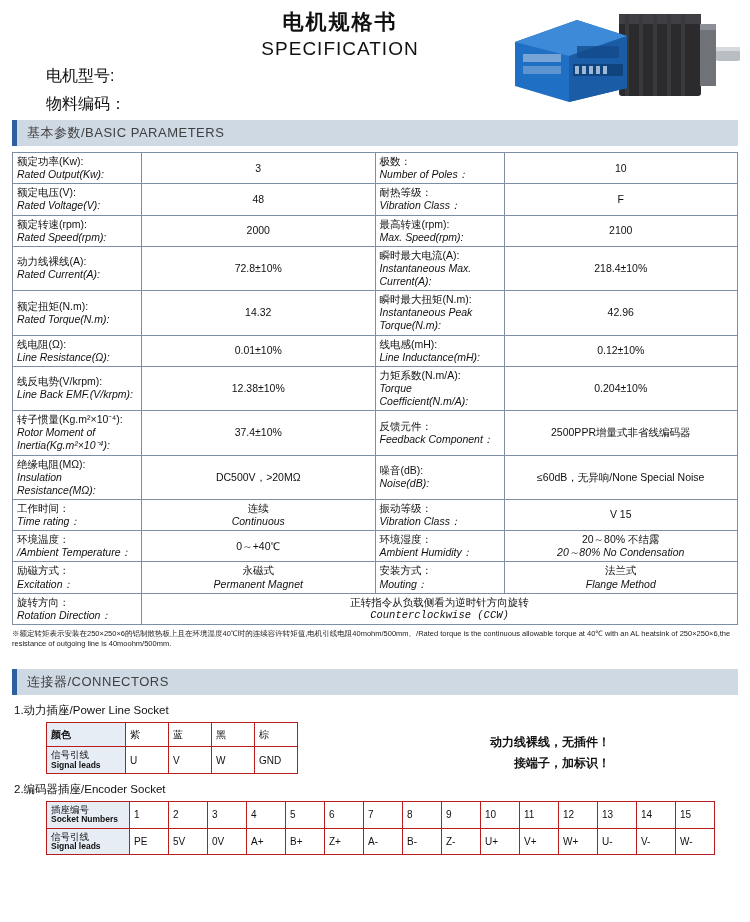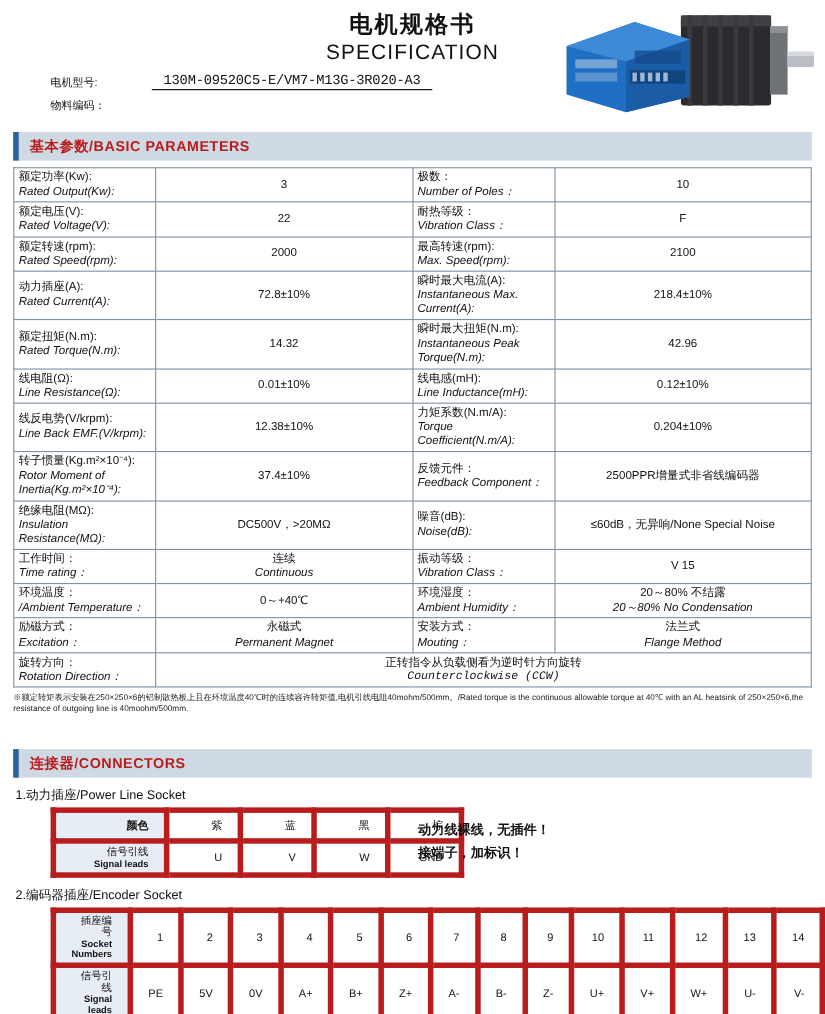--- a/index.html
+++ b/index.html
@@ -7,42 +7,42 @@
     width:750px;height:922px;background:#ffffff;
     font-family:"Liberation Sans", sans-serif;
     color:#111;
     position:relative;
     overflow:hidden;
   }
   .page{position:relative;width:750px;height:922px;}
 
   
   .header{position:relative;height:120px;}
-  .title-block{position:absolute;left:0;top:8px;width:750px;text-align:center;}
+  .title-block{position:absolute;left:0;top:8px;width:680px;text-align:center;}
   .title-cn{font-size:21px;font-weight:bold;letter-spacing:2px;}
   .title-en{font-size:19px;letter-spacing:1px;margin-top:2px;}
 
   .model-rows{position:absolute;left:46px;top:66px;font-size:12.5px;}
   .model-row{display:flex;align-items:flex-end;margin-bottom:7px;}
-  .model-label{width:92px;font-size:10px;}
+  .model-label{width:92px;font-size:16px;}
   .model-value{
     min-width:255px;border-bottom:1px solid #000;
     text-align:center;font-size:12.5px;padding-bottom:1px;
     font-family:"Liberation Mono", monospace;letter-spacing:-0.2px;
   }
   .model-value.small{min-width:175px;}
 
   
   .photo{position:absolute;right:8px;top:2px;width:235px;height:110px;}
   .photo svg{display:block;}
 
   
   .section-bar{
     background:#cfd9e4;border-left:5px solid #2e5f9e;
-    font-weight:bold;font-size:13px;color:#b91c1c;
+    font-weight:normal;font-size:13px;color:#404040;
     padding:4px 0 4px 10px;margin:0 12px 0 12px;
     letter-spacing:0.5px;
   }
 
   
   table.params{
     border-collapse:collapse;width:726px;margin:6px 12px 0 12px;
     table-layout:fixed;
   }
   table.params td{
@@ -52,65 +52,64 @@
     vertical-align:middle;
   }
   td.lbl{width:120px;margin-left:39px;}
   td.val{text-align:center;}
   .cn{display:block;}
   .en{display:block;font-style:italic;}
   td.val .cn,td.val .en{display:block;}
   .mono{font-family:"Liberation Mono", monospace;}
 
   .note{
-    margin:4px 12px 12px 12px;font-size:7.5px;line-height:1.35;color:#222;
+    margin:4px 12px 0 12px;font-size:7.5px;line-height:1.35;color:#222;
   }
 
   
   .conn-title{
     font-size:11.5px;margin:8px 0 4px 14px;font-weight:normal;
   }
   .wrap-conn{position:relative;}
 
   table.conn{
     border-collapse:collapse;margin-left:46px;table-layout:fixed;
   }
   table.conn td{
-    border:5px solid #b91c1c;
-    font-size:10px;text-align:right;
-    padding:3px 14px;
+    border:1px solid #b91c1c;
+    font-size:10px;text-align:left;
+    padding:3px 4px;
     height:17px;
   }
   table.conn td.head{background:#e7edf5;font-weight:bold;}
   table.conn td.twoline{line-height:1.1;font-size:8.5px;}
   table.conn td.twoline b{font-size:9.5px;display:block;font-weight:normal;}
 
   .power-note{
     position:absolute;left:380px;top:10px;
-    font-size:12px;font-weight:bold;line-height:1.7;text-align:left;
+    font-size:12px;font-weight:bold;line-height:1.7;text-align:right;
     width:230px;
   }
   .spacer{height:10px;}
 </style>
 </head>
 <body>
 
 <div class="page">
 
   <div class="header">
 
     <div class="title-block">
       <div class="title-cn">电机规格书</div>
       <div class="title-en">SPECIFICATION</div>
     </div>
 
     <div class="model-rows">
       <div class="model-row">
         <span class="model-label">电机型号:</span>
-        <span class="model-value">130M-09520C5-E/VM7-M13G-3R020-A3</span>
       </div>
       <div class="model-row">
         <span class="model-label">物料编码：</span>
       </div>
     </div>
 
     <div class="photo">
       <svg width="235" height="112" viewBox="0 0 235 112" xmlns="http://www.w3.org/2000/svg">
 
         <rect x="112" y="12" width="82" height="82" rx="3" fill="#2b2b2d"></rect>
@@ -160,21 +159,21 @@
           <span class="en">Number of Poles：</span>
         </td>
         <td class="val">10</td>
       </tr>
 
       <tr>
         <td class="lbl">
           <span class="cn">额定电压(V):</span>
           <span class="en">Rated Voltage(V):</span>
         </td>
-        <td class="val">22</td>
+        <td class="val">48</td>
         <td class="lbl">
           <span class="cn">耐热等级：</span>
           <span class="en">Vibration Class：</span>
         </td>
         <td class="val">F</td>
       </tr>
 
       <tr>
         <td class="lbl">
           <span class="cn">额定转速(rpm):</span>
@@ -183,21 +182,21 @@
         <td class="val">2000</td>
         <td class="lbl">
           <span class="cn">最高转速(rpm):</span>
           <span class="en">Max. Speed(rpm):</span>
         </td>
         <td class="val">2100</td>
       </tr>
 
       <tr>
         <td class="lbl">
-          <span class="cn">动力插座(A):</span>
+          <span class="cn">动力线裸线(A):</span>
           <span class="en">Rated Current(A):</span>
         </td>
         <td class="val">72.8±10%</td>
         <td class="lbl">
           <span class="cn">瞬时最大电流(A):</span>
           <span class="en">Instantaneous Max. Current(A):</span>
         </td>
         <td class="val">218.4±10%</td>
       </tr>
 

